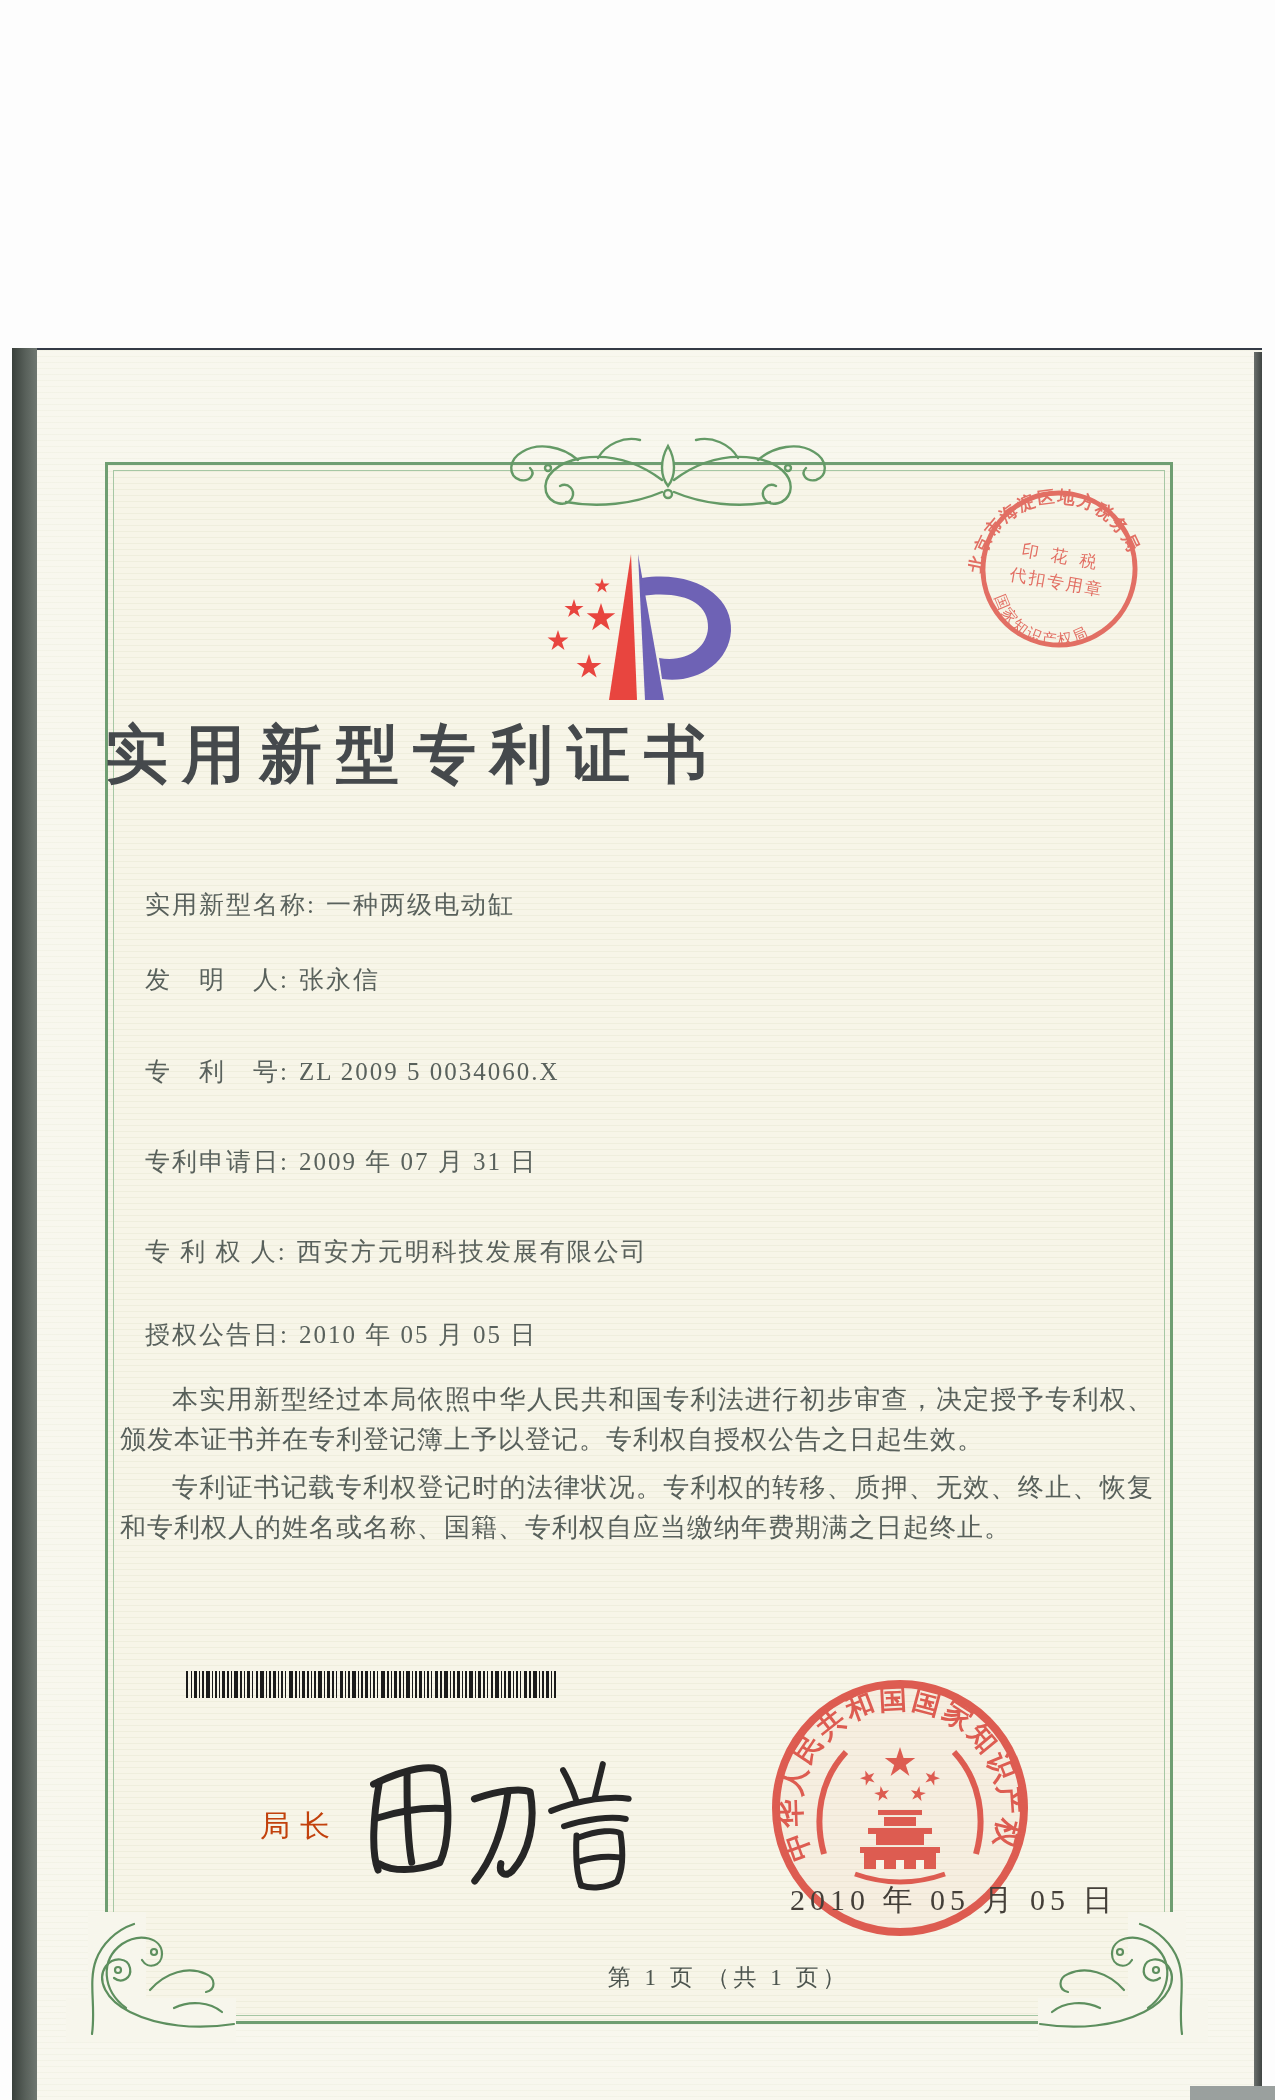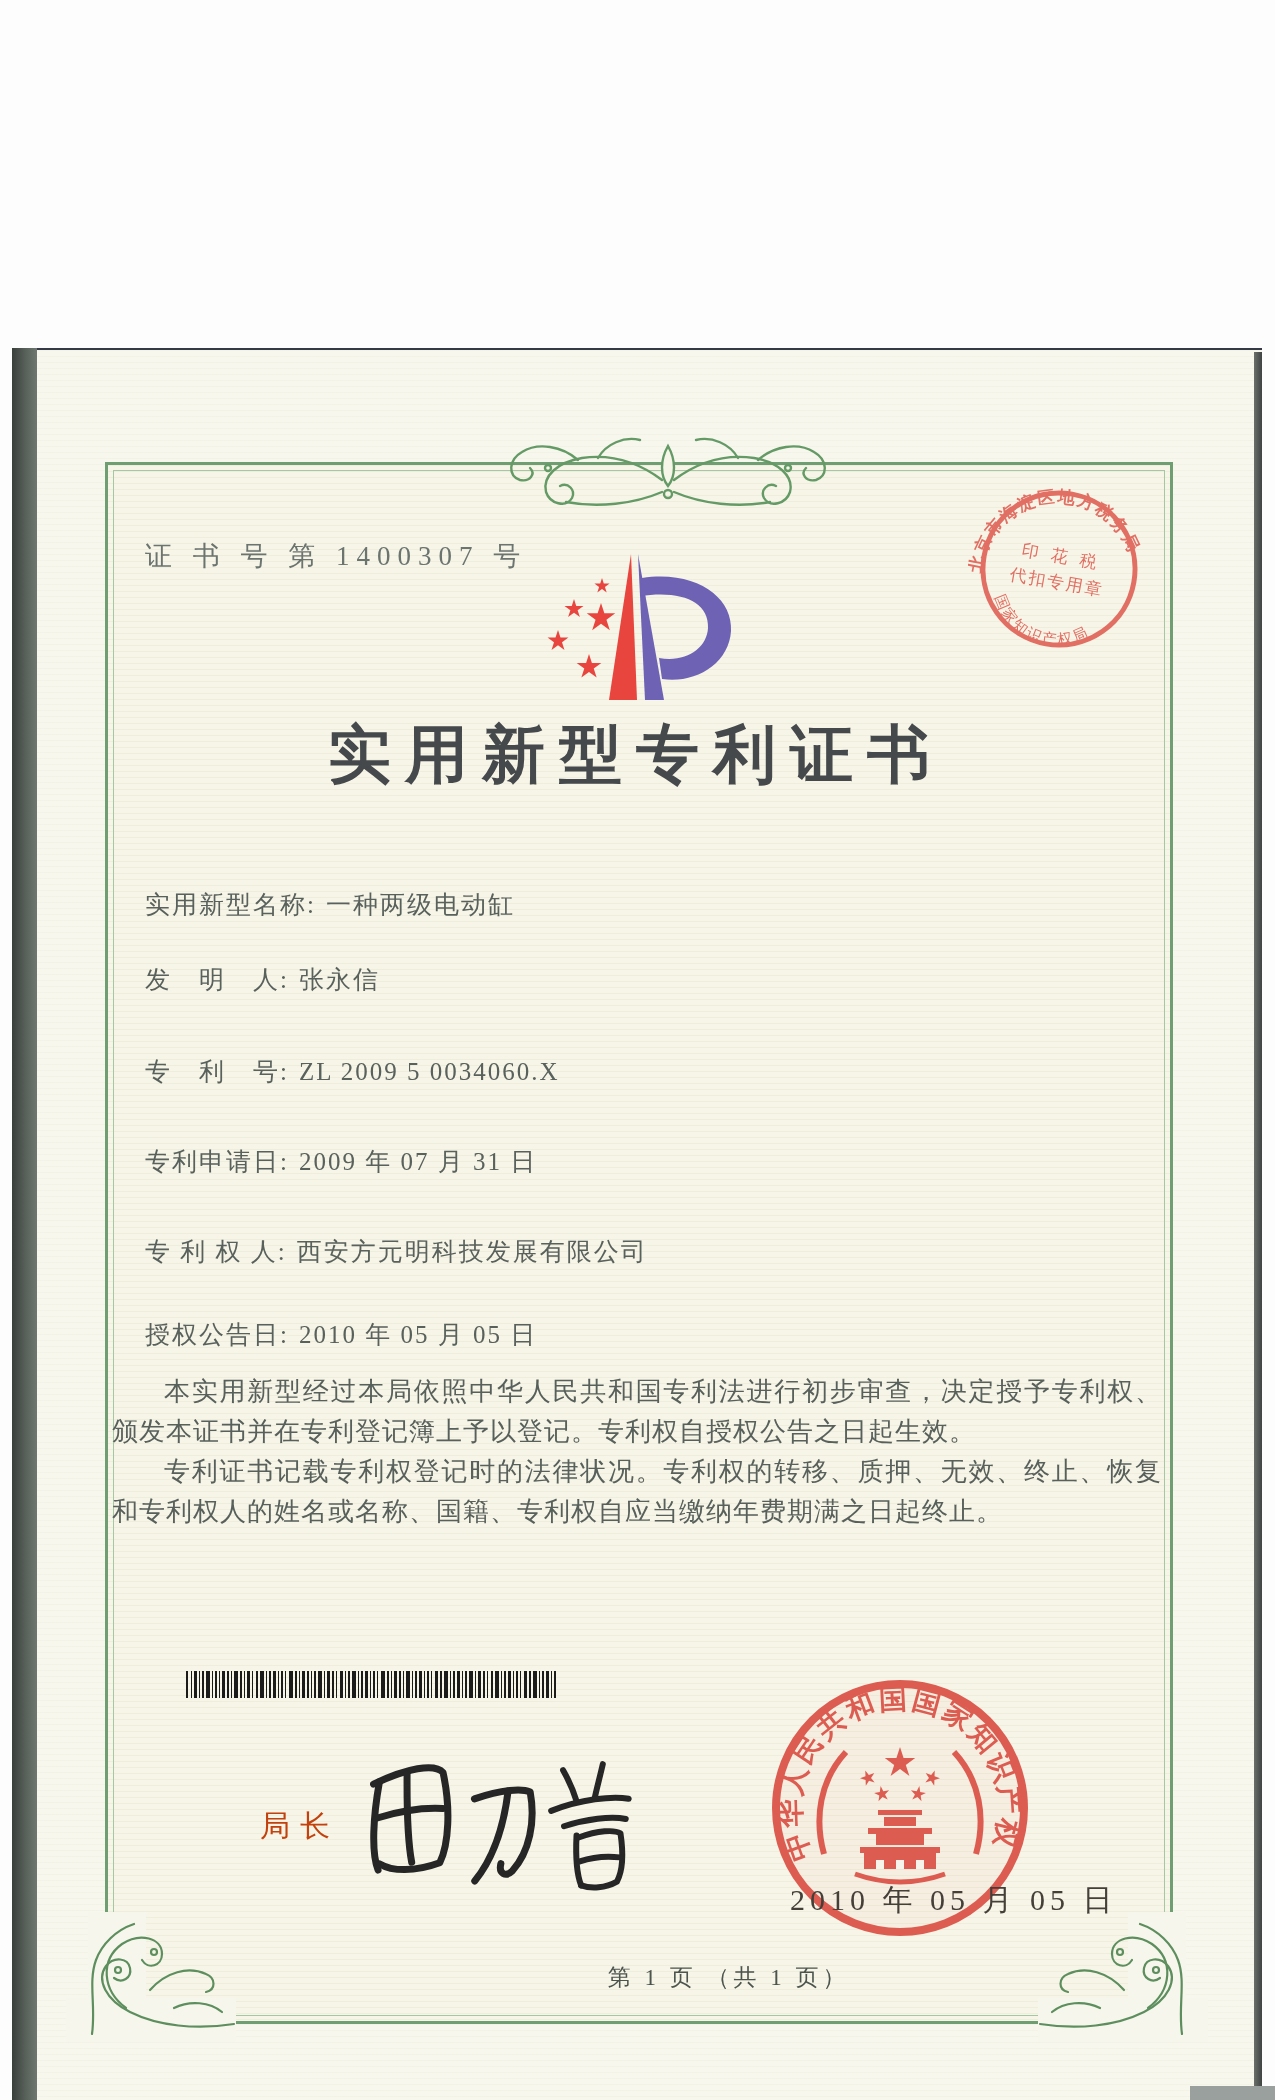--- a/index.html
+++ b/index.html
@@ -16,28 +16,28 @@
          background:linear-gradient(90deg,#6a6f6c,#3f4442);}
   .bottom-right-shadow{position:absolute;left:1190px;top:2086px;width:85px;height:14px;background:#9aa09e;}
   
   .frame{position:absolute;left:105px;top:462px;width:1062px;height:1556px;
          border:3px solid #6f9e72;
          background:repeating-linear-gradient(180deg,rgba(146,158,96,0.08) 0 1px,rgba(0,0,0,0) 1px 6px),#f7f5e8;}
   .frame::after{content:"";position:absolute;inset:5px;border:1px solid #a6c7a4;pointer-events:none;}
   .ornament{position:absolute;pointer-events:none;}
   
   .cert-number{position:absolute;left:145px;top:538px;font-size:27px;letter-spacing:7px;color:#6b746f;}
-  .title{position:absolute;left:105px;top:712px;width:1062px;text-align:center;
+  .title{position:absolute;left:105px;top:712px;width:1062px;text-align:left;
          font-size:63px;font-weight:bold;letter-spacing:14px;color:#45494c;}
   .field{position:absolute;left:145px;font-size:25px;color:#59615c;letter-spacing:2px;white-space:nowrap;}
   .field .val{margin-left:10px;}
   .f0{top:888px}.f1{top:963px}.f2{top:1055px}.f3{top:1145px}.f4{top:1235px}.f5{top:1318px}
   .body-text{position:absolute;left:112px;top:1372px;width:1050px;font-size:26px;line-height:40px;
          color:#58605b;text-align:justify;letter-spacing:1px;}
-  .body-text p{margin:0;text-indent:2em;}
+  .body-text p{margin:8px;text-indent:2em;}
   .barcode{position:absolute;left:186px;top:1671px;}
   .sig-label{position:absolute;left:260px;top:1806px;font-size:30px;color:#c2410c;letter-spacing:10px;}
   .signature{position:absolute;left:352px;top:1748px;}
   .tax-stamp{position:absolute;left:968px;top:478px;opacity:.9;}
   .office-seal{position:absolute;left:760px;top:1668px;opacity:.94;}
   .seal-date{position:absolute;left:790px;top:1880px;font-size:30px;color:#443f39;letter-spacing:5px;z-index:6;}
   .footer{position:absolute;left:105px;top:1962px;width:1247px;text-align:center;
          font-size:23px;color:#4c544e;letter-spacing:4px;}
 </style>
 </head>
@@ -87,21 +87,20 @@
       <path d="M168,112 C130,118 92,114 64,100 C40,88 30,68 40,54 C48,44 62,46 64,56 C66,66 56,72 48,66"></path>
       <path d="M60,96 C36,78 34,48 56,32 C74,20 96,26 96,42 C96,54 82,58 76,48"></path>
       <path d="M26,122 C30,94 22,70 30,48 C36,32 50,18 68,12"></path>
       <path d="M84,78 C100,60 122,54 140,62 C150,66 150,78 140,80"></path>
       <path d="M108,96 C124,88 144,90 156,100"></path>
       <circle cx="52" cy="58" r="3"></circle>
         <circle cx="88" cy="40" r="3"></circle>
     </g>
   </svg>
 
-  <div class="cert-number">证 书 号 第 1400307 号</div>
 
   <svg class="ornament" style="left:545px;top:548px" width="230" height="165" viewBox="0 0 230 165">
     <defs>
       <path id="st" d="M0,-1 L0.2245,-0.309 L0.9511,-0.309 L0.3633,0.118 L0.5878,0.809 L0,0.382 L-0.5878,0.809 L-0.3633,0.118 L-0.9511,-0.309 L-0.2245,-0.309 Z"></path>
     </defs>
     <g fill="#e8453f">
       <use href="#st" transform="translate(57,38) scale(8)"></use>
       <use href="#st" transform="translate(29,61) scale(10)"></use>
       <use href="#st" transform="translate(56,70) scale(15)"></use>
       <use href="#st" transform="translate(13,93) scale(11)"></use>

